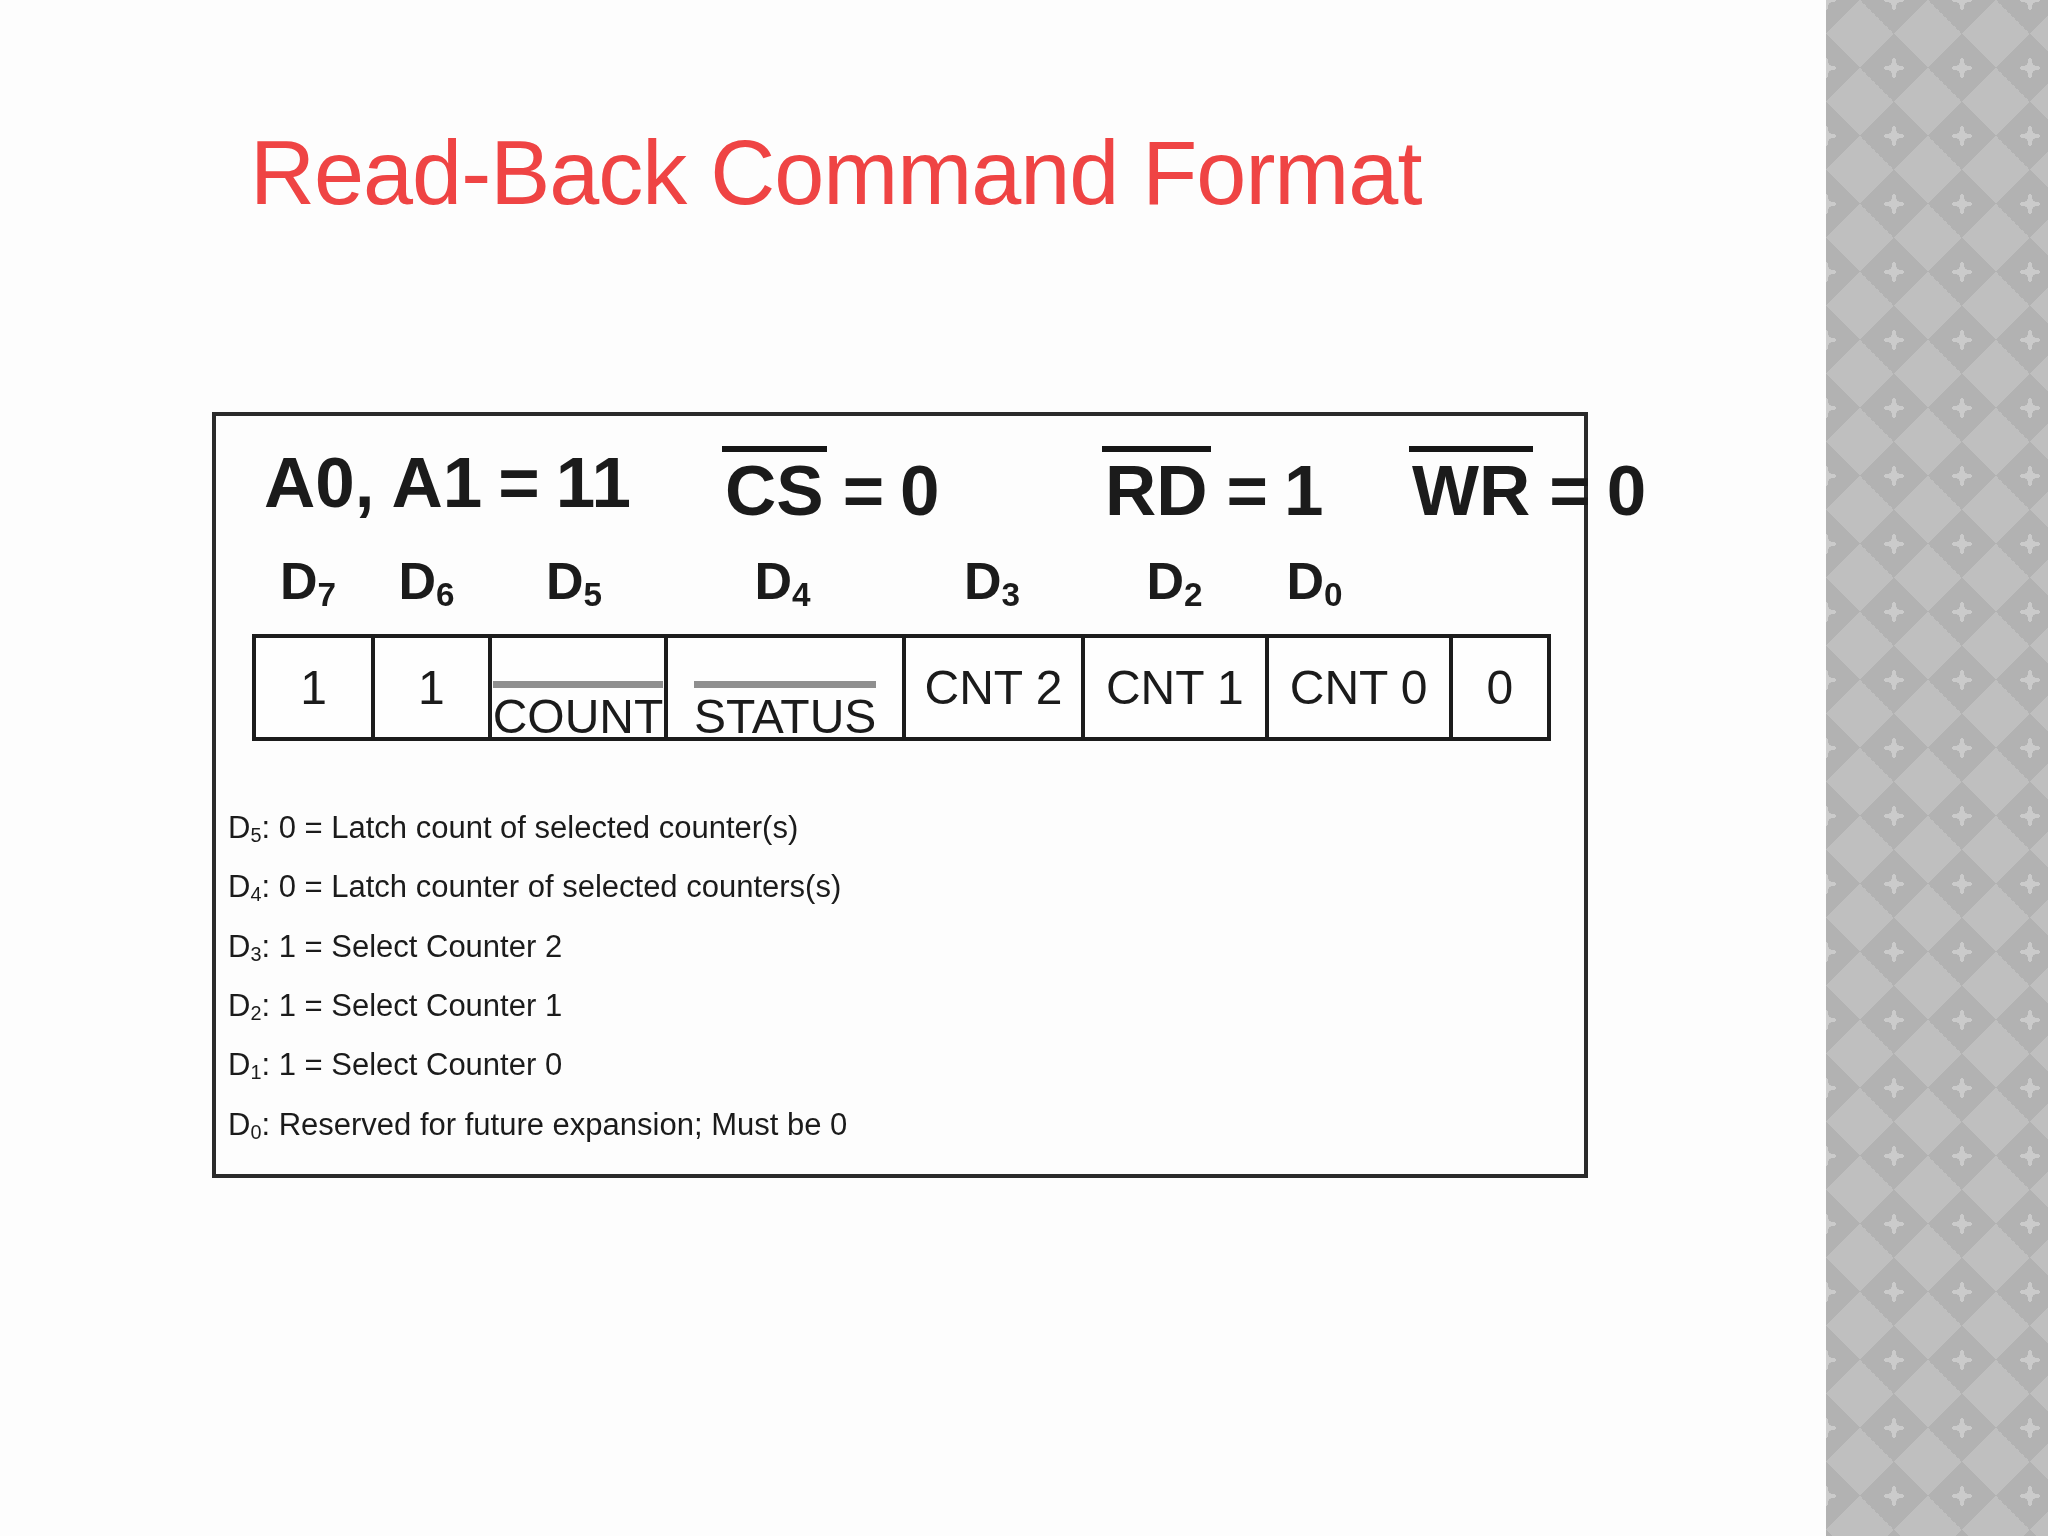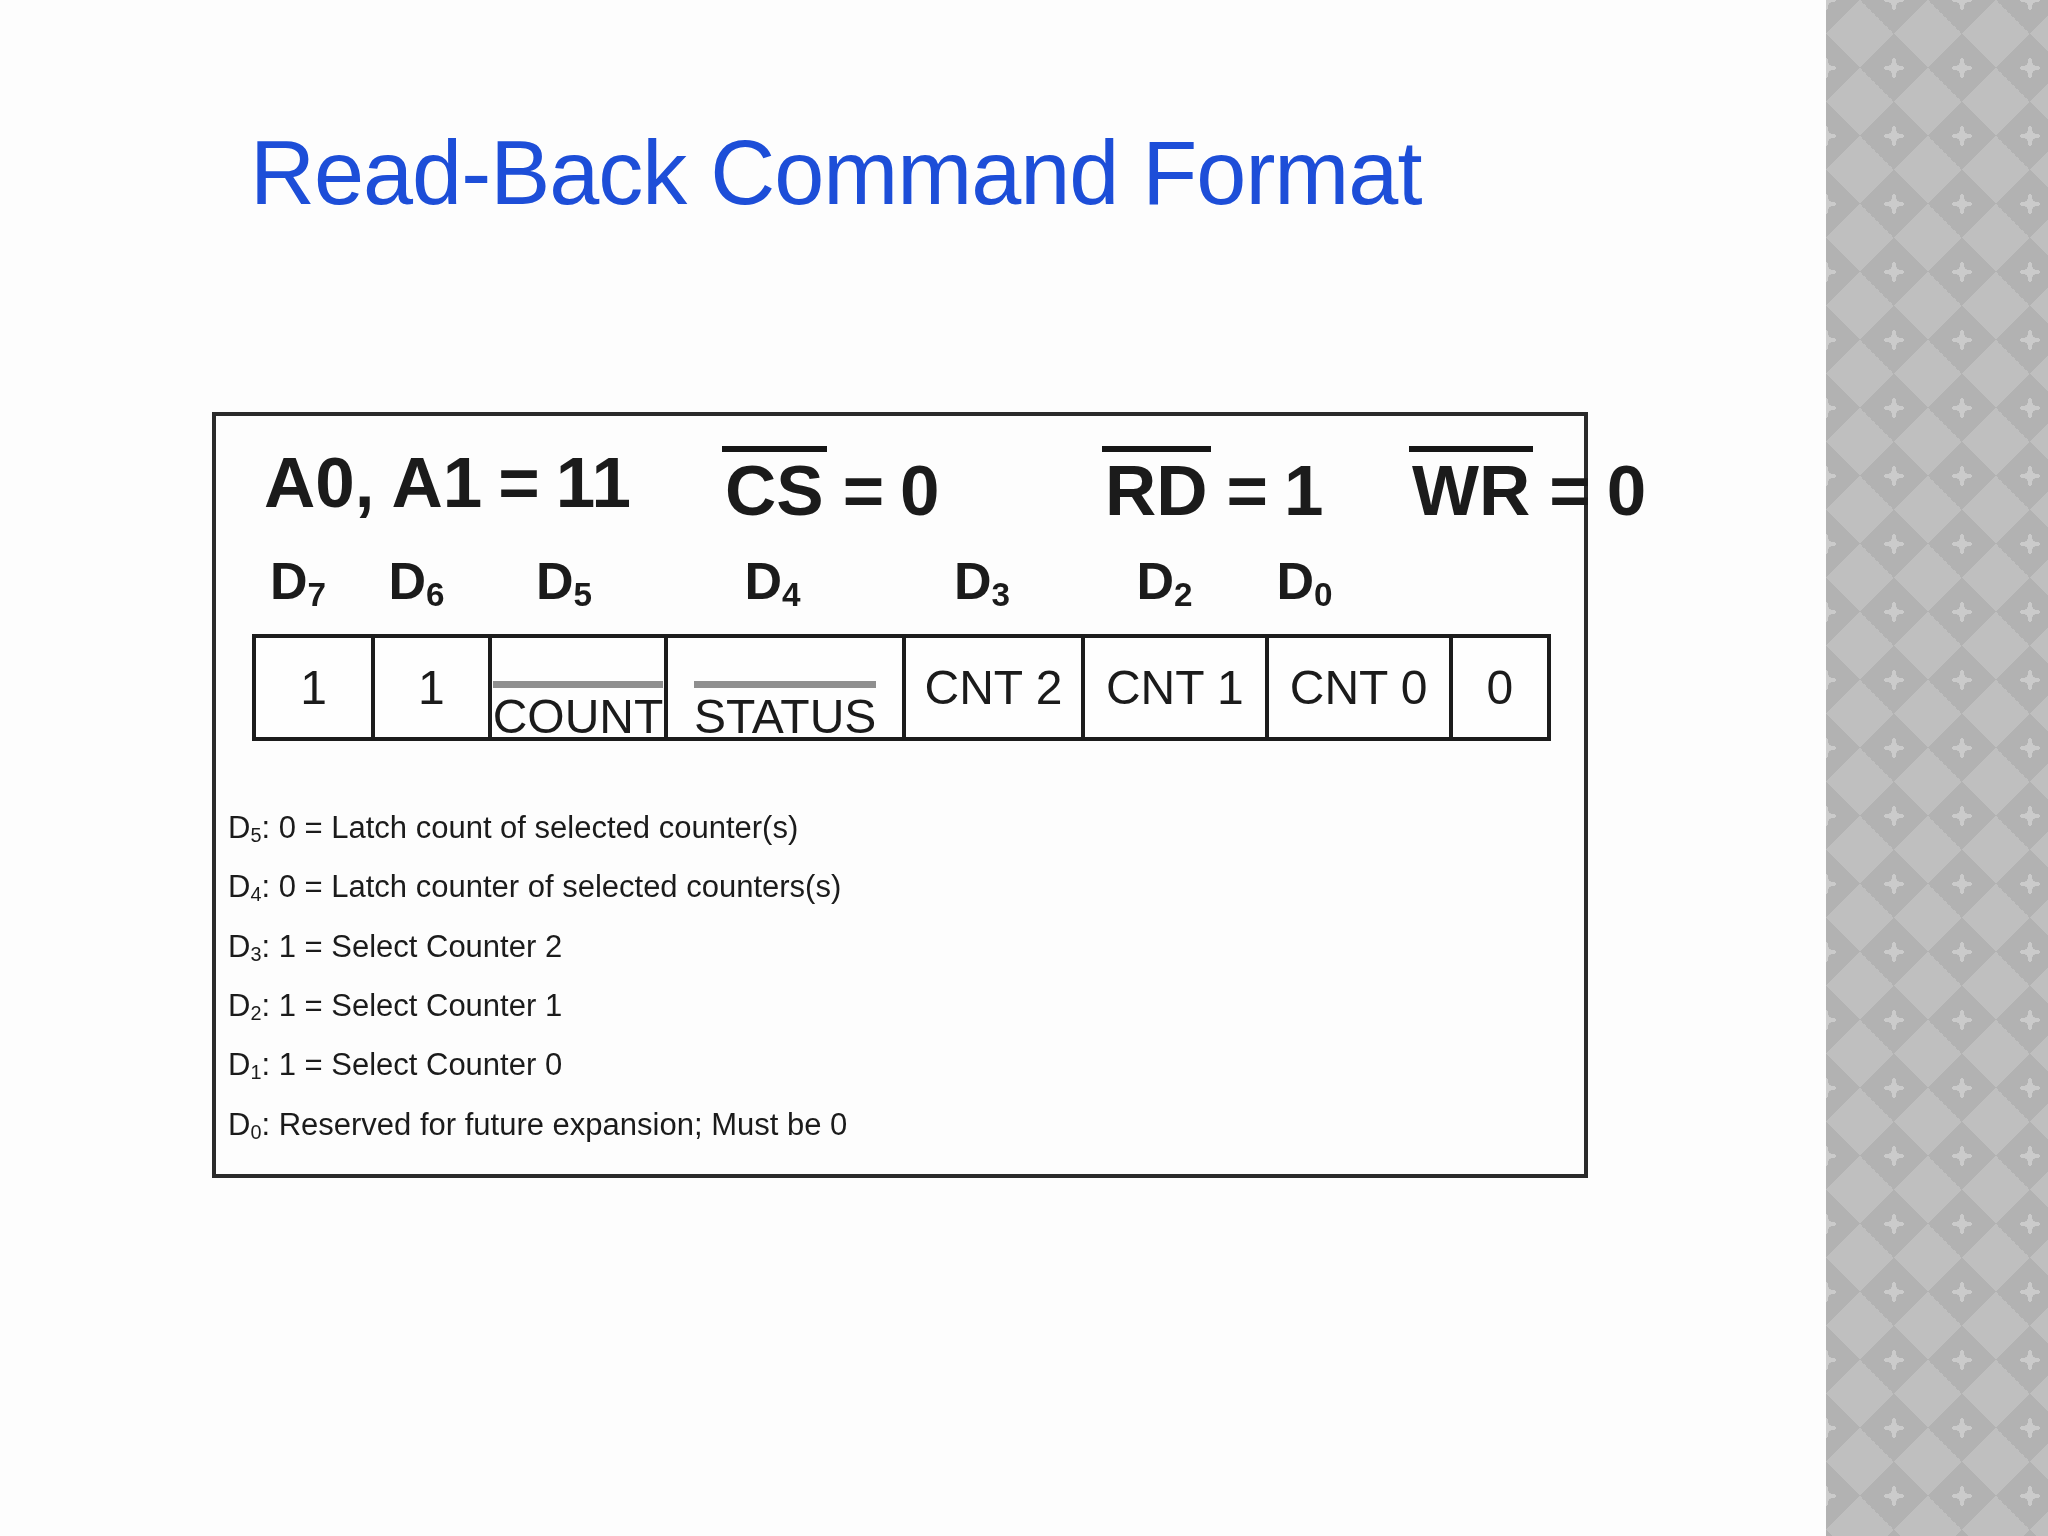--- a/index.html
+++ b/index.html
@@ -16,36 +16,36 @@
     background-image:
       radial-gradient(11px 3px at 34px 34px, #cbcbcb 92%, rgba(0,0,0,0) 95%),
       radial-gradient(3px 11px at 34px 34px, #cbcbcb 92%, rgba(0,0,0,0) 95%),
       linear-gradient(45deg, #b2b2b2 25%, rgba(0,0,0,0) 25%, rgba(0,0,0,0) 75%, #b2b2b2 75%),
       linear-gradient(135deg, #b2b2b2 25%, rgba(0,0,0,0) 25%, rgba(0,0,0,0) 75%, #b2b2b2 75%);
     background-size:68px 68px;
     background-position:34px 34px, 34px 34px, 0 0, 0 0;
   }
   .title{
     position:absolute;left:250px;top:118px;margin:0;
-    font-size:90px;font-weight:400;letter-spacing:-1px;color:#1d4ed8;
+    font-size:90px;font-weight:400;letter-spacing:-1px;color:#ef4444;
     line-height:110px;white-space:nowrap;
   }
   .cmdbox{
     position:absolute;left:212px;top:412px;width:1376px;height:766px;
     border:4px solid #2a2a2a;box-sizing:border-box;background:#fdfdfd;
   }
   
   .sigrow{position:absolute;left:0;top:30px;width:100%;height:70px;}
   .sigitem{position:absolute;white-space:nowrap;font-weight:700;font-size:71px;line-height:70px;}
   .sigitem .lbl{display:inline-block;line-height:1.05;}
   .sigitem .ovl{border-top:6px solid #161616;padding:2px 3px 0 3px;}
   .sigeq{margin:0 16px;}
   .s0{left:48px;} .s1{left:506px;} .s2{left:886px;} .s3{left:1156px;margin-left:37px;}
   
-  .bitlabels{position:absolute;left:22px;top:133px;width:1299px;display:flex;}
+  .bitlabels{position:absolute;left:32px;top:133px;width:1299px;display:flex;}
   .bl{display:block;text-align:center;font-weight:700;font-size:52px;line-height:64px;white-space:nowrap;}
   .sub{font-size:64%;vertical-align:-0.22em;}
   
   .bitrow{
     position:absolute;left:36px;top:218px;width:1299px;height:107px;
     display:flex;border:4px solid #1c1c1c;box-sizing:border-box;background:#fefefe;
   }
   .cell{
     display:flex;align-items:center;justify-content:center;
     border-right:4px solid #1c1c1c;box-sizing:border-box;

